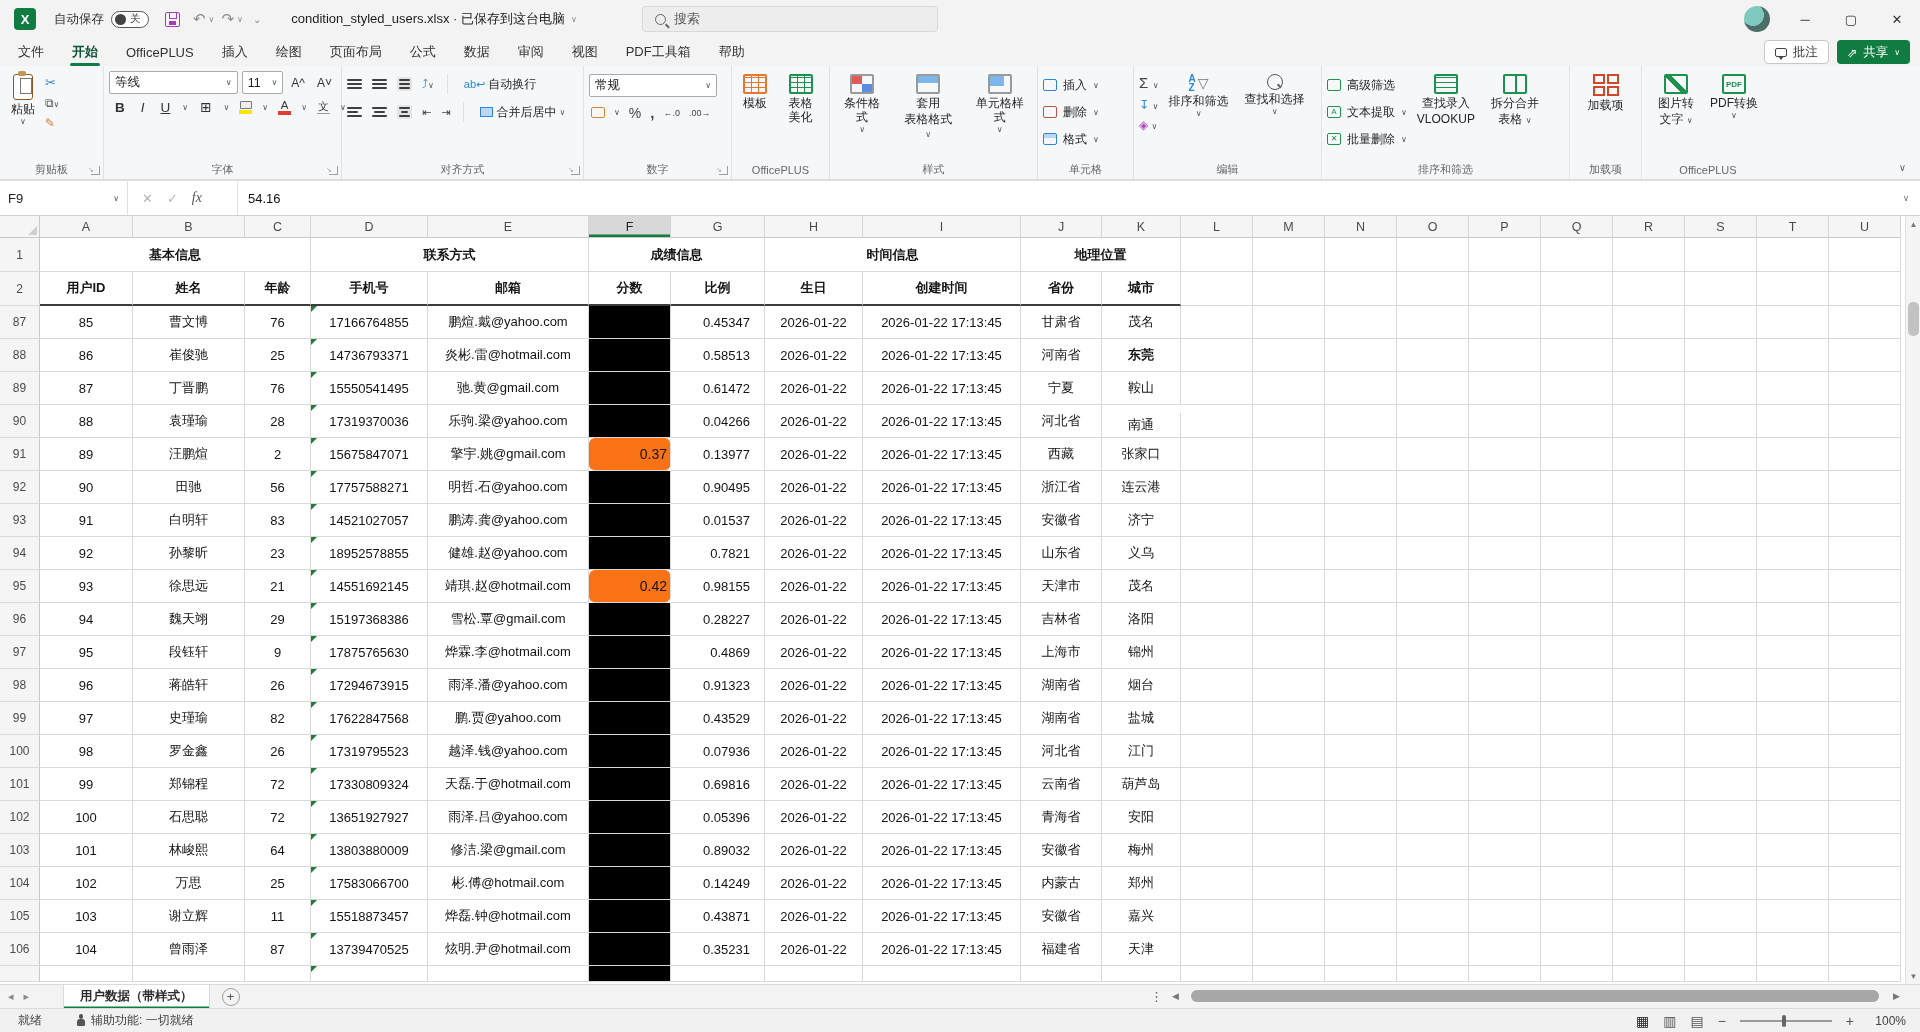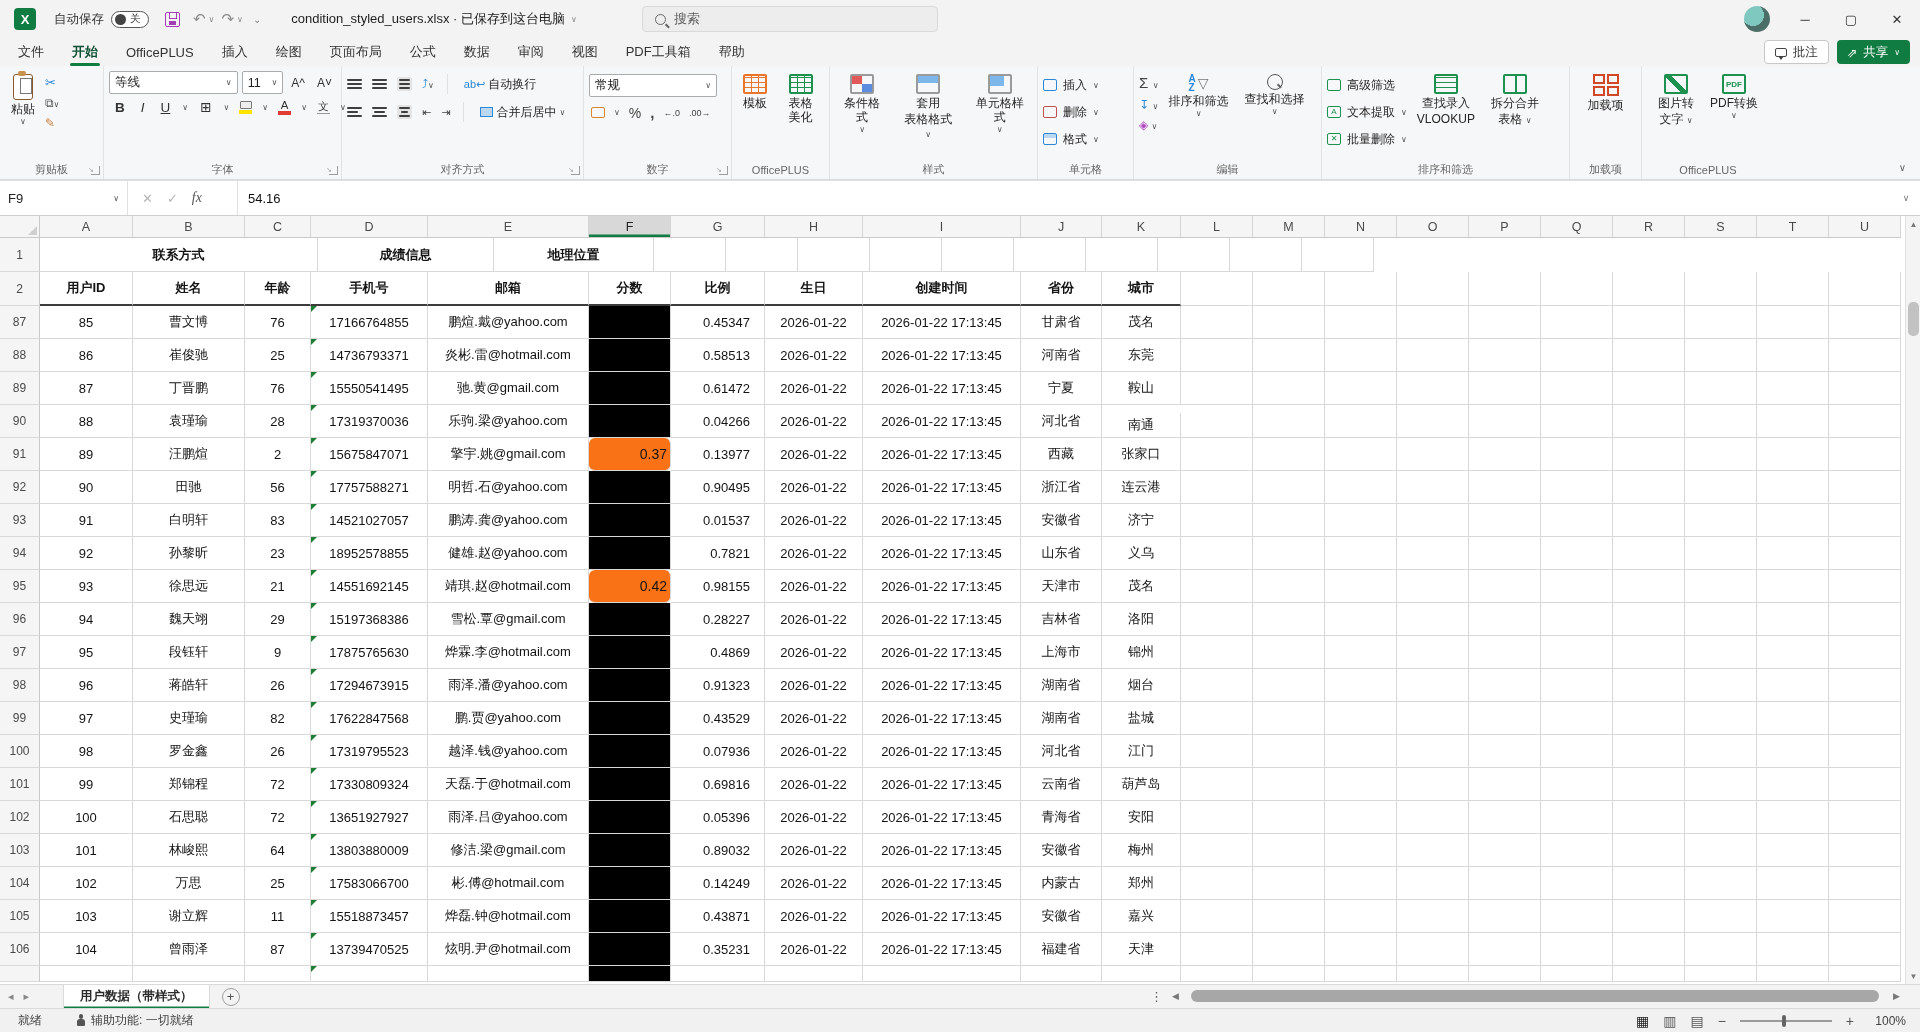--- a/index.html
+++ b/index.html
@@ -523,22 +523,24 @@
         <div class="colhead" style="width: 72px;">P</div>
         <div class="colhead" style="width: 72px;">Q</div>
         <div class="colhead" style="width: 72px;">R</div>
         <div class="colhead" style="width: 72px;">S</div>
         <div class="colhead" style="width: 72px;">T</div>
         <div class="colhead" style="width: 72px;">U</div>
       </div>
     <div id="grid-rows">
         <div class="row" style="height: 34px;">
           <div class="gut" style="width: 40px;">1</div>
+          <div class="c hdr" style="width: 271px;">基本信息</div>
           <div class="c hdr" style="width: 278px;">联系方式</div>
           <div class="c hdr" style="width: 176px;">成绩信息</div>
+          <div class="c hdr" style="width: 256px;">时间信息</div>
           <div class="c hdr" style="width: 160px;">地理位置</div>
           <div class="c" style="width: 72px;"></div>
           <div class="c" style="width: 72px;"></div>
           <div class="c" style="width: 72px;"></div>
           <div class="c" style="width: 72px;"></div>
           <div class="c" style="width: 72px;"></div>
           <div class="c" style="width: 72px;"></div>
           <div class="c" style="width: 72px;"></div>
           <div class="c" style="width: 72px;"></div>
           <div class="c" style="width: 72px;"></div>
@@ -597,21 +599,21 @@
           <div class="c" style="width: 93px;">86</div>
           <div class="c" style="width: 112px;">崔俊驰</div>
           <div class="c" style="width: 66px;">25</div>
           <div class="c" style="width: 117px;">14736793371<span class="tri"></span></div>
           <div class="c" style="width: 161px;">炎彬.雷@hotmail.com</div>
           <div class="c black" style="width: 82px;"></div>
           <div class="c rnum" style="width: 94px;">0.58513</div>
           <div class="c" style="width: 98px;">2026-01-22</div>
           <div class="c" style="width: 158px;">2026-01-22 17:13:45</div>
           <div class="c" style="width: 81px;">河南省</div>
-          <div class="c" style="width: 79px;">东莞</div>
+          <div class="c" style="width: 79px; font-weight: bold;">东莞</div>
           <div class="c" style="width: 72px;"></div>
           <div class="c" style="width: 72px;"></div>
           <div class="c" style="width: 72px;"></div>
           <div class="c" style="width: 72px;"></div>
           <div class="c" style="width: 72px;"></div>
           <div class="c" style="width: 72px;"></div>
           <div class="c" style="width: 72px;"></div>
           <div class="c" style="width: 72px;"></div>
           <div class="c" style="width: 72px;"></div>
           <div class="c" style="width: 72px;"></div>

